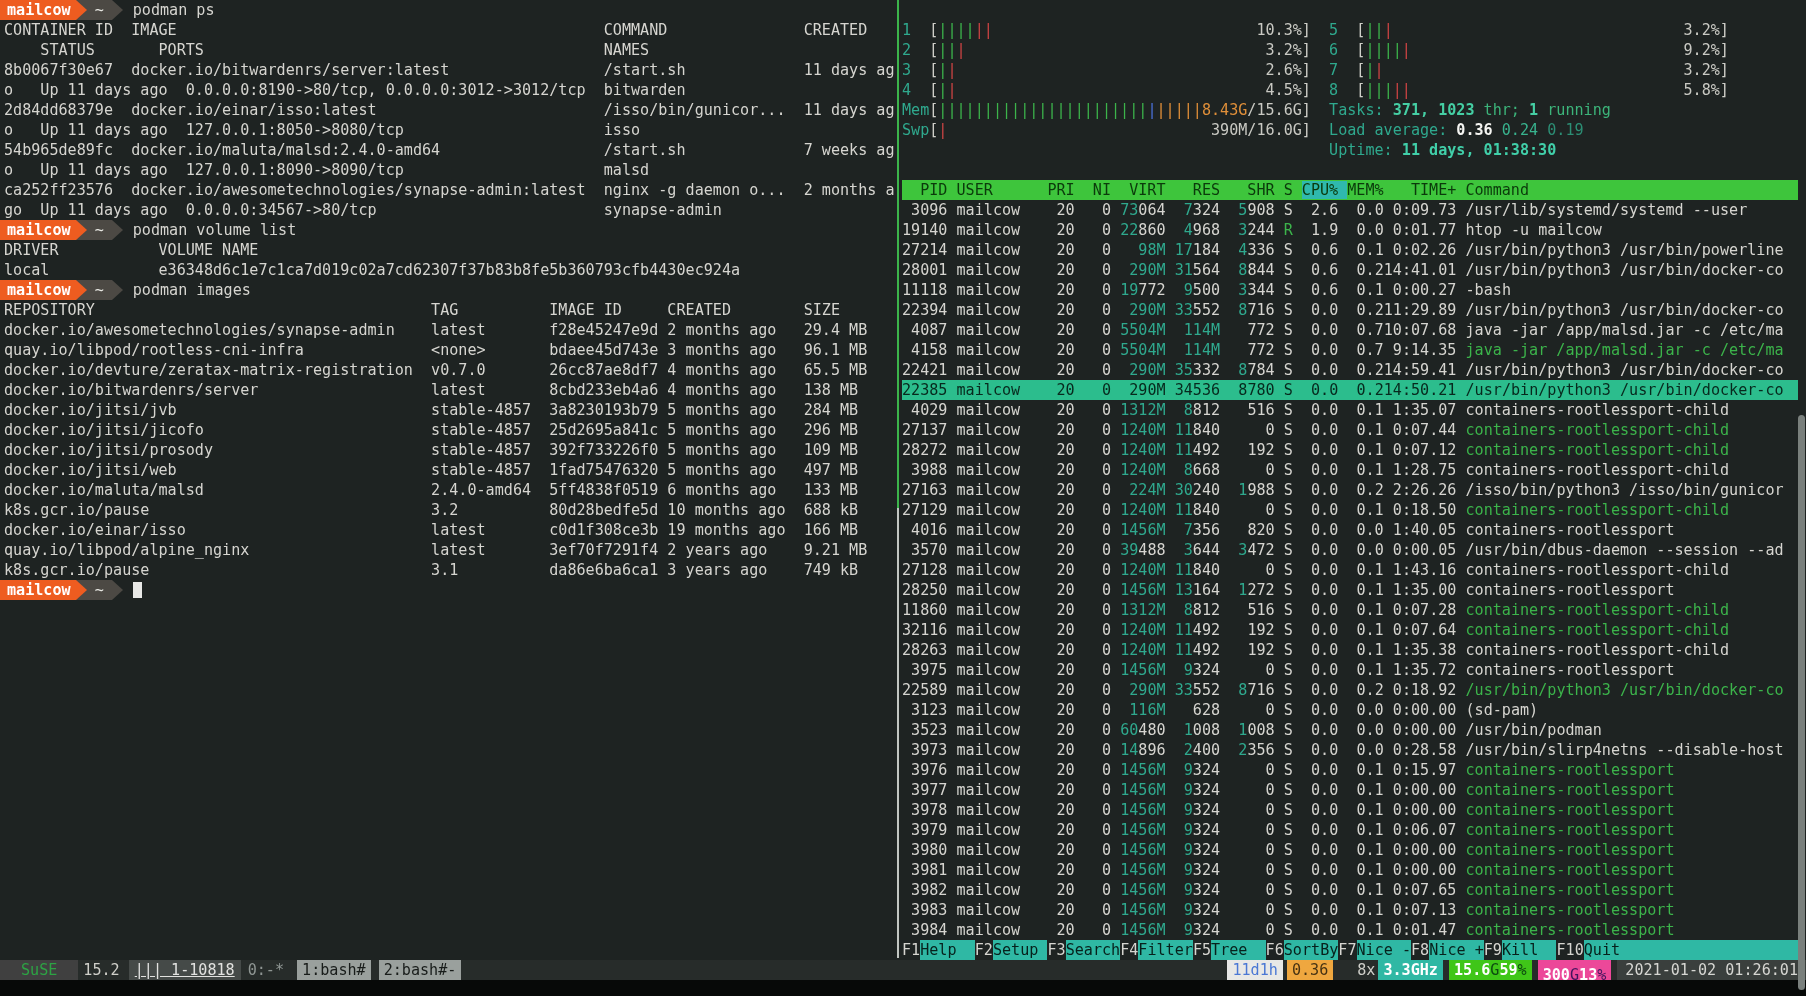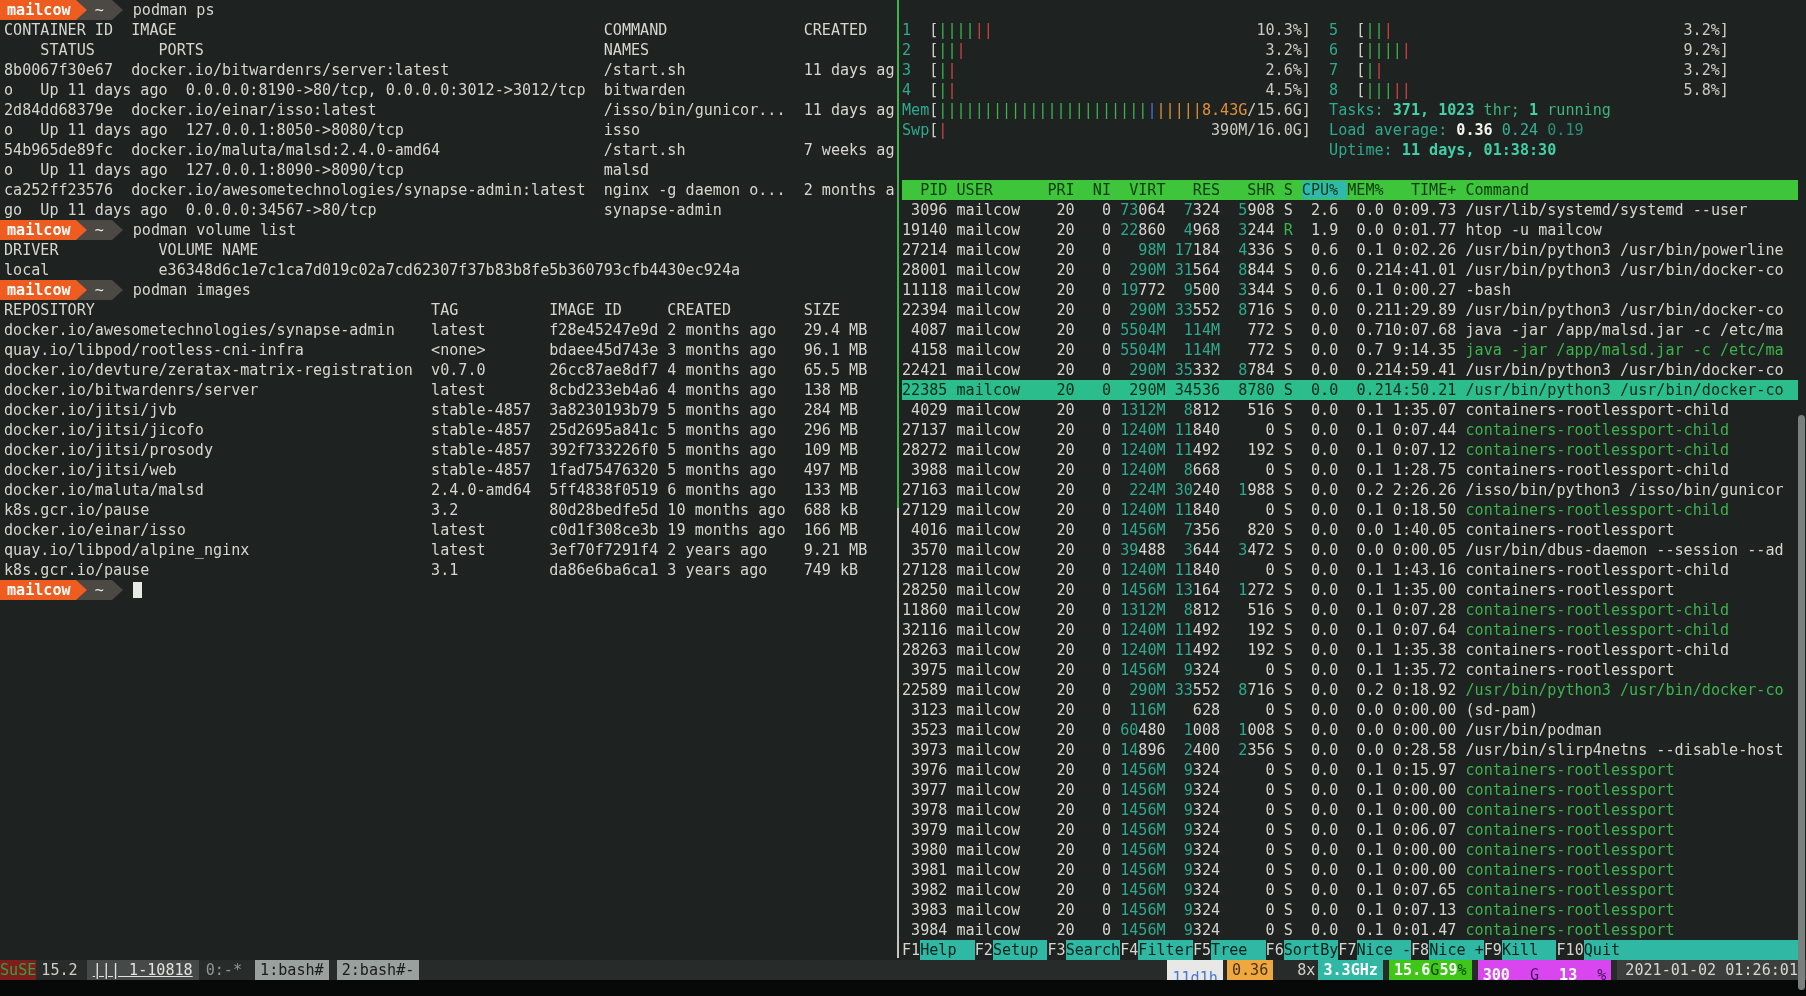--- a/index.html
+++ b/index.html
@@ -58,31 +58,31 @@
   .flabel{background:#2fb8a4;color:#07211c;}
   .ffill{background:#2fb8a4;flex:1;}
   
   .divider-top{position:absolute;left:897px;top:0;width:2px;height:508px;background:#3cb44b;}
   .divider-bottom{position:absolute;left:897px;top:508px;width:2px;height:450px;background:#c2c6c2;}
   
   .statusbar{position:absolute;left:0;top:960px;width:1806px;height:20px;background:#272c2a;display:flex;align-items:stretch;white-space:pre;overflow:hidden;}
   .sb-left{display:flex;}
   .sb-right{display:flex;margin-left:auto;}
   .seg{display:inline-flex;align-items:center;height:20px;}
-  .seg-suse{background:#7f1d1d;color:#2da344;padding:0 0;}
+  .seg-suse{background:#404040;color:#2da344;padding:0 21px;}
   .seg-plain{color:#cfcfc9;padding:0 5px;}
   .seg-session{background:#454a48;color:#e2e2e0;text-decoration:underline;padding:0 6px;margin-left:4px;}
   .seg-dim{color:#8f9693;padding:0 5px;margin-left:2px;}
   .seg-chip{background:#9aa09d;color:#181c1a;padding:0 5px;margin-left:8px;}
-  .seg-white{background:#e8e8e6;color:#4a77d4;padding:8px 5px;margin-left:6px;}
+  .seg-white{background:#e8e8e6;color:#4a77d4;padding:0 5px;margin-left:6px;}
   .seg-orange{background:#efa73f;color:#463213;padding:0 5px;margin-left:4px;}
   .seg-darkx{color:#cfcfc9;padding:0 3px 0 24px;}
   .seg-teal{background:#2fb8a4;color:#ffffff;font-weight:bold;padding:0 5px;}
   .seg-green{background:#3fc618;color:#ffffff;padding:0 5px;margin-left:6px;}
-  .seg-purple{background:#d946ef;color:#ffffff;padding:5px 5px;margin-left:6px;gap:20px;}
+  .seg-purple{background:#ec4899;color:#ffffff;padding:5px 5px;margin-left:6px;}
   .seg-darkchip{background:#3a3f3d;color:#d6d6d2;padding:0 8px;margin-left:6px;}
   .sub-b{font-weight:bold;}
   .seg-green .sub-d{color:#0d4b10;}
   .seg-purple .sub-d{color:#43155e;}
   
   .scroll-thumb{position:absolute;right:1px;top:415px;width:7px;height:575px;background:#7a807d;border-radius:4px;}
   .bottom-strip{position:absolute;left:0;top:980px;width:1806px;height:16px;background:#070908;}
 </style>
 </head>
 <body>

